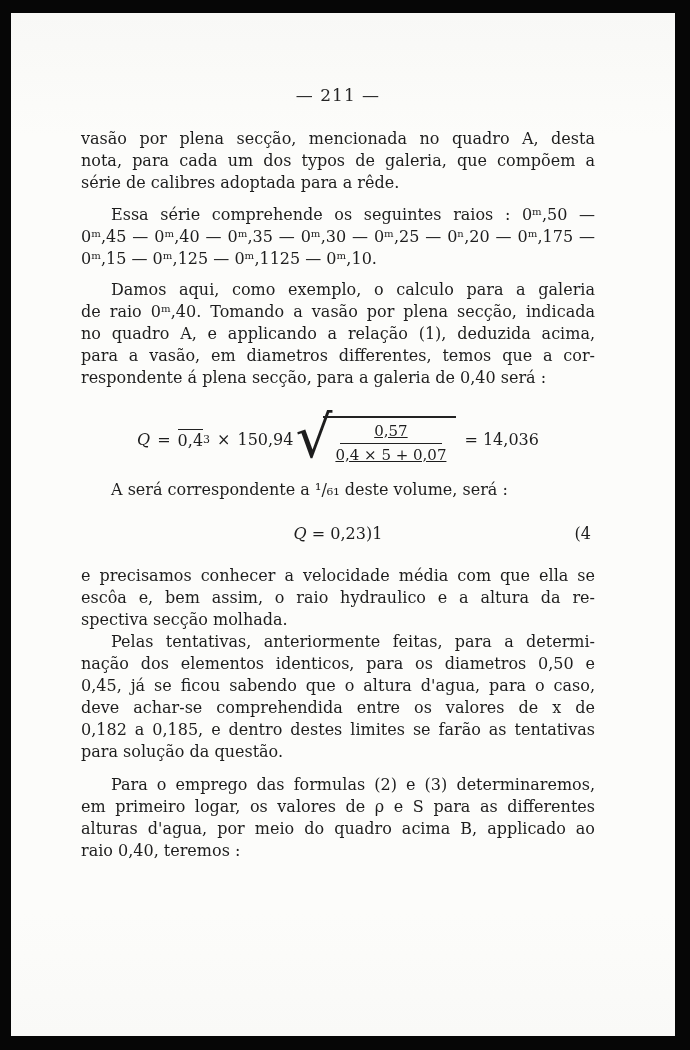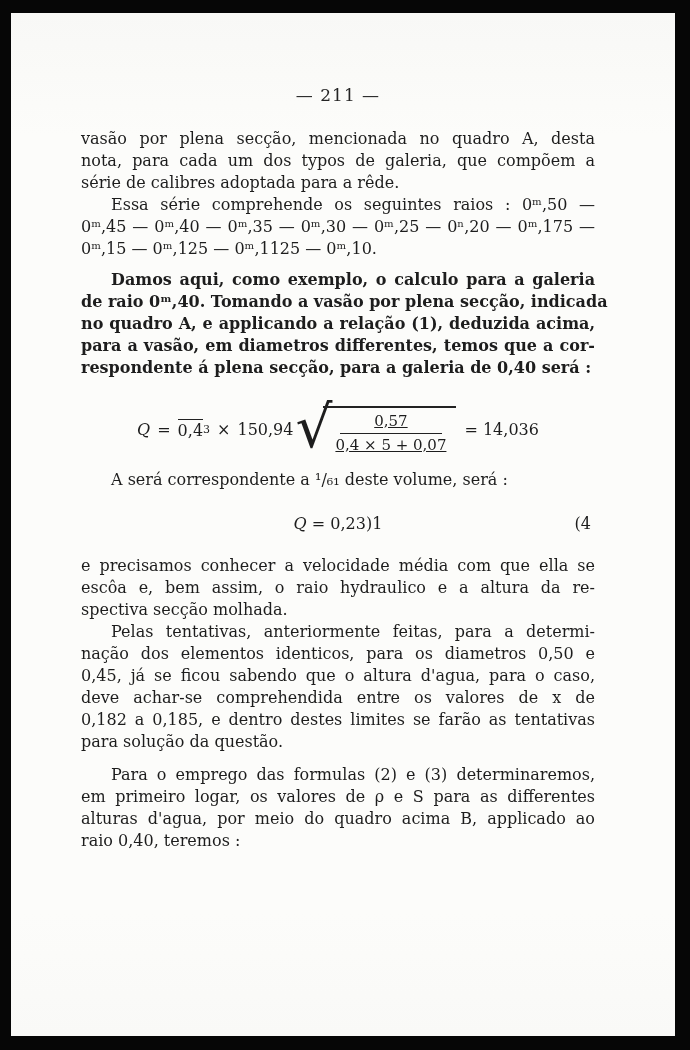--- a/index.html
+++ b/index.html
@@ -44,22 +44,22 @@
     text-align-last: justify;
     white-space: nowrap;
   }
   .line.last {
     text-align-last: left;
     white-space: normal;
   }
   .line.indent { text-indent: 30px; }
 
   .b-p1   { margin-top: 23px; }
-  .b-p2   { }
-  .b-p3   { margin-top: 9px; font-weight: bold; }
+  .b-p2   { margin-top: 10px; }
+  .b-p3   { margin-top: 9px; }
   .b-formula { margin-top: 18px; height: 64px; }
   .b-pvol { margin-top: 8px; }
   .b-eq   { margin-top: 22px; }
   .b-p4   { margin-top: 20px; }
   .b-p5   { margin-top: 0px; }
   .b-p6   { margin-top: 11px; }
 
   
   .formula {
     display: flex;

